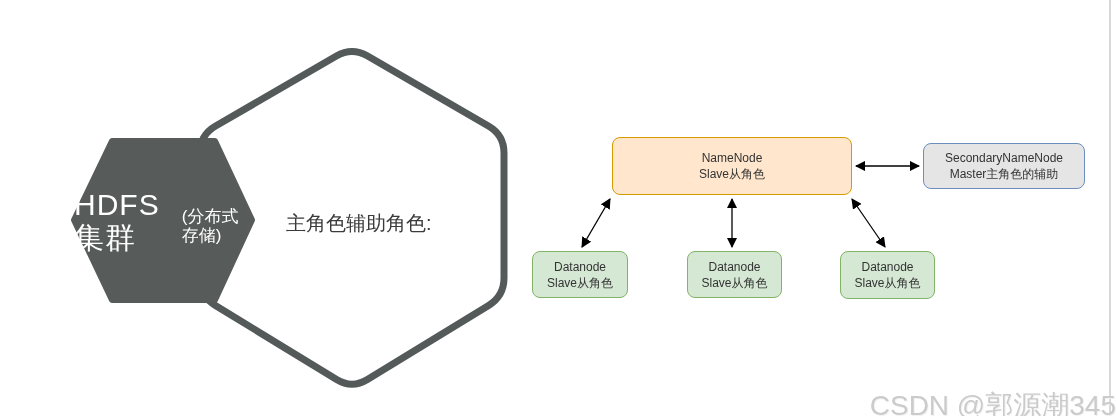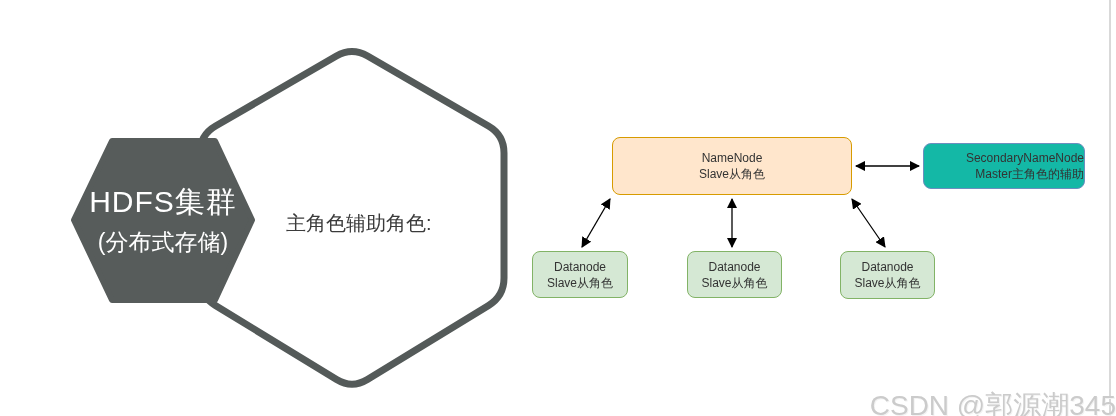--- a/index.html
+++ b/index.html
@@ -15,29 +15,29 @@
     position: absolute;
     left: 0; top: 0;
     width: 1116px; height: 416px;
   }
   
   .badge-label {
     position: absolute;
     left: 74px; top: 141px;
     width: 178px; height: 159px;
     display: flex;
-    flex-direction: column;
+    flex-direction: row;
     align-items: center;
     justify-content: center;
     color: #ffffff;
-    text-align: center;
+    text-align: left;
     line-height: 1.1;
   }
   .badge-title { font-size: 30px; font-weight: 400; letter-spacing: 1px; }
-  .badge-subtitle { font-size: 23px; margin-top: 12px; }
+  .badge-subtitle { font-size: 17px; margin-top: 12px; }
 
   
   .roles-text {
     position: absolute;
     left: 286px; top: 140px;
     width: 225px;
     color: #3b3b3b;
     font-size: 20px;
     line-height: 33.5px;
     white-space: pre;
@@ -52,21 +52,21 @@
     display: flex;
     flex-direction: column;
     align-items: center;
     justify-content: center;
     text-align: center;
     font-size: 12px;
     line-height: 16px;
     color: #333333;
   }
   .node-orange { background: #ffe6cc; border-color: #d79b00; }
-  .node-blue   { background: #14b8a6; border-color: #6c8ebf; align-items: flex-end; }
+  .node-blue   { background: #e5e5e5; border-color: #6c8ebf; }
   .node-green  { background: #d5e8d4; border-color: #82b366; }
 
   .node-namenode  { left: 612px; top: 137px; width: 240px; height: 58px; }
   .node-secondary { left: 923px; top: 143px; width: 162px; height: 46px; }
   .node-dn1 { left: 532px; top: 251px; width: 96px; height: 47px; }
   .node-dn2 { left: 687px; top: 251px; width: 95px; height: 47px; }
   .node-dn3 { left: 840px; top: 251px; width: 95px; height: 48px; }
 
   .page-edge {
     position: absolute;

